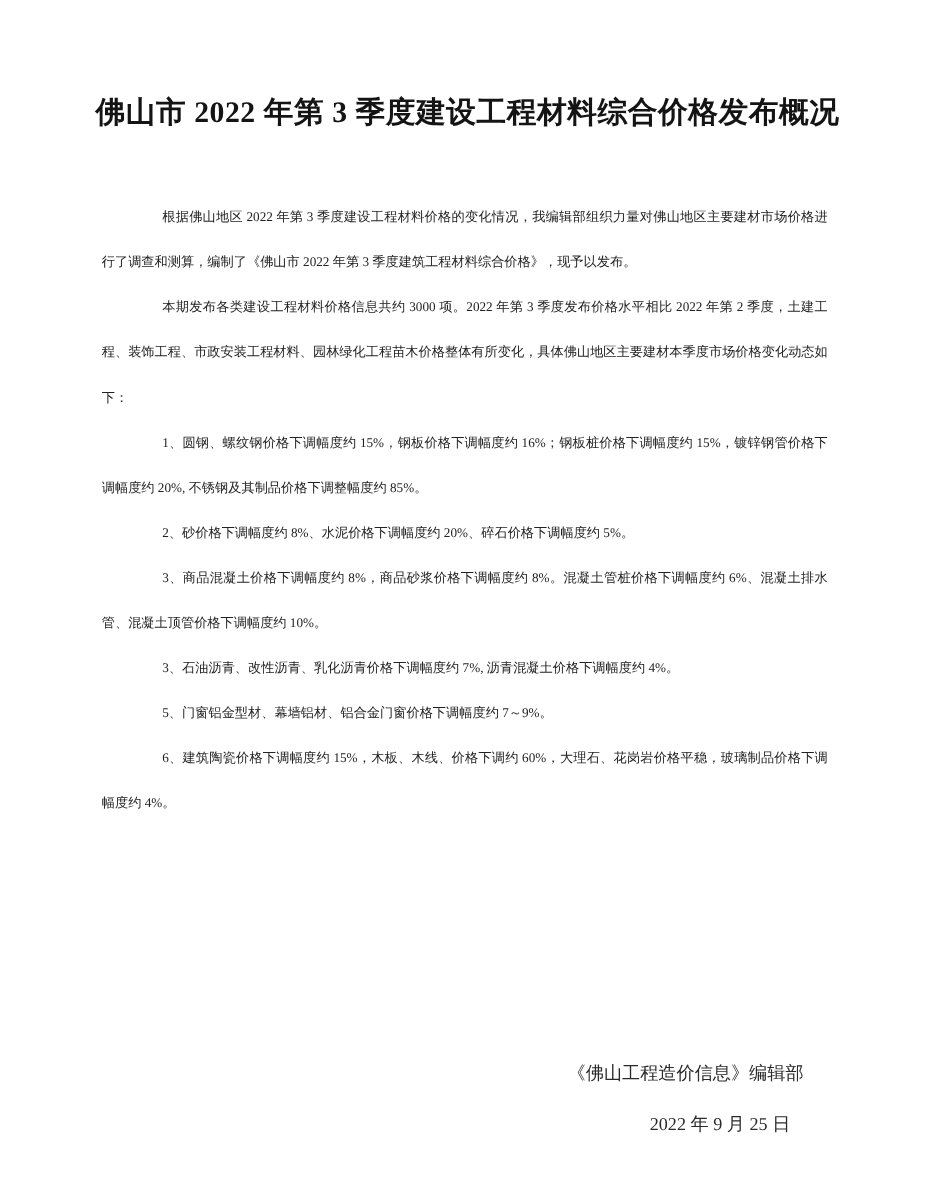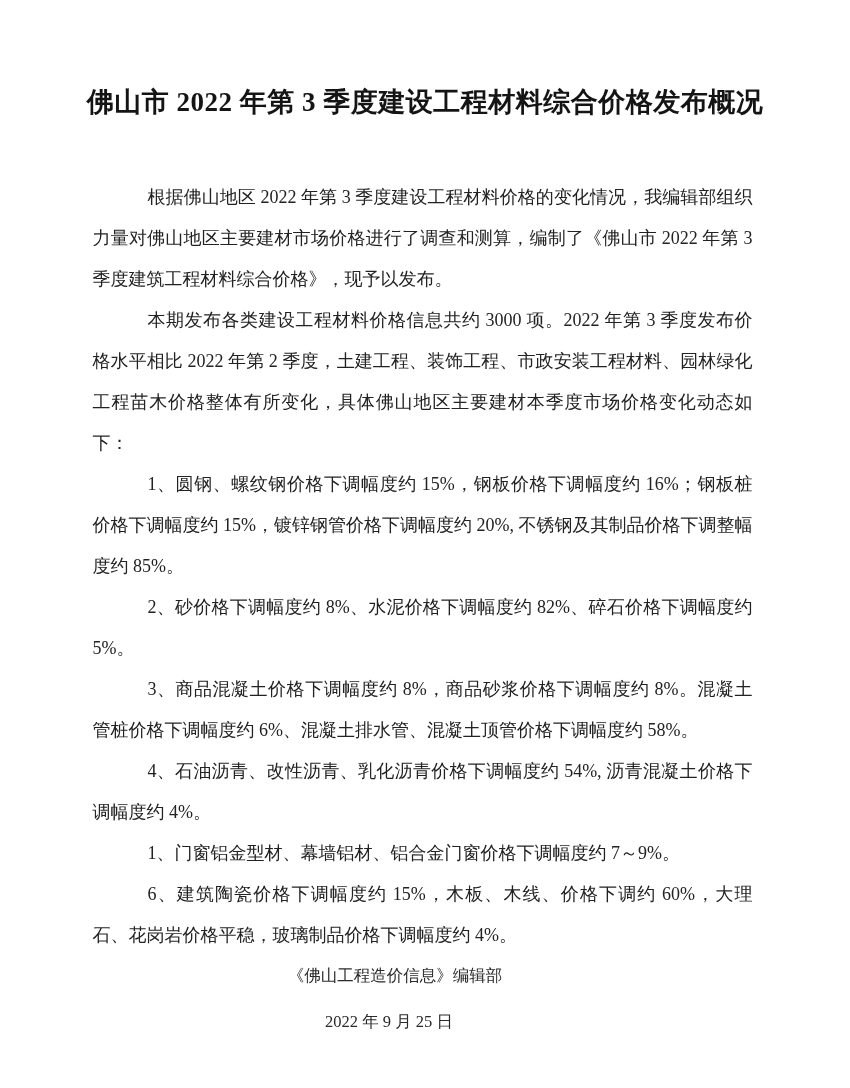--- a/index.html
+++ b/index.html
@@ -26,32 +26,32 @@
     font-weight: 700;
     color: #141414;
     letter-spacing: 0.5px;
   }
   .doc-body {
     margin-top: 57px;
     padding: 0 38px 0 33px;
   }
   .doc-body p {
     margin: 0;
-    font-size: 18px;
+    font-size: 12px;
     line-height: 41px;
     text-indent: 55px;
     text-align: justify;
     word-break: break-all;
   }
   .doc-footer {
     position: absolute;
     top: 966px;
     left: 0;
     right: 0;
-    text-align: center;
+    text-align: right;
     font-size: 16.5px;
     color: #2a2a2a;
   }
   .doc-footer .signature {
     margin: 0 60px 0 0;
     line-height: 20px;
   }
   .doc-footer .pub-date {
     margin: 26px 72px 0 0;
     line-height: 20px;
@@ -62,24 +62,24 @@
 <body>
 
 <div class="page">
 
   <h1 class="doc-title">佛山市 2022 年第 3 季度建设工程材料综合价格发布概况</h1>
 
   <div class="doc-body">
     <p>根据佛山地区 2022 年第 3 季度建设工程材料价格的变化情况，我编辑部组织力量对佛山地区主要建材市场价格进行了调查和测算，编制了《佛山市 2022 年第 3 季度建筑工程材料综合价格》，现予以发布。</p>
     <p>本期发布各类建设工程材料价格信息共约 3000 项。2022 年第 3 季度发布价格水平相比 2022 年第 2 季度，土建工程、装饰工程、市政安装工程材料、园林绿化工程苗木价格整体有所变化，具体佛山地区主要建材本季度市场价格变化动态如下：</p>
     <p>1、圆钢、螺纹钢价格下调幅度约 15%，钢板价格下调幅度约 16%；钢板桩价格下调幅度约 15%，镀锌钢管价格下调幅度约 20%, 不锈钢及其制品价格下调整幅度约 85%。</p>
-    <p>2、砂价格下调幅度约 8%、水泥价格下调幅度约 82%、碎石价格下调幅度约 5%。</p>
-    <p>3、商品混凝土价格下调幅度约 8%，商品砂浆价格下调幅度约 8%。混凝土管桩价格下调幅度约 6%、混凝土排水管、混凝土顶管价格下调幅度约 58%。</p>
-    <p>4、石油沥青、改性沥青、乳化沥青价格下调幅度约 54%, 沥青混凝土价格下调幅度约 4%。</p>
-    <p>1、门窗铝金型材、幕墙铝材、铝合金门窗价格下调幅度约 7～9%。</p>
+    <p>2、砂价格下调幅度约 8%、水泥价格下调幅度约 20%、碎石价格下调幅度约 5%。</p>
+    <p>3、商品混凝土价格下调幅度约 8%，商品砂浆价格下调幅度约 8%。混凝土管桩价格下调幅度约 6%、混凝土排水管、混凝土顶管价格下调幅度约 10%。</p>
+    <p>3、石油沥青、改性沥青、乳化沥青价格下调幅度约 7%, 沥青混凝土价格下调幅度约 4%。</p>
+    <p>5、门窗铝金型材、幕墙铝材、铝合金门窗价格下调幅度约 7～9%。</p>
     <p>6、建筑陶瓷价格下调幅度约 15%，木板、木线、价格下调约 60%，大理石、花岗岩价格平稳，玻璃制品价格下调幅度约 4%。</p>
   </div>
 
   <div class="doc-footer">
     <p class="signature">《佛山工程造价信息》编辑部</p>
     <p class="pub-date">2022 年 9 月 25 日</p>
   </div>
 
 </div>
 

